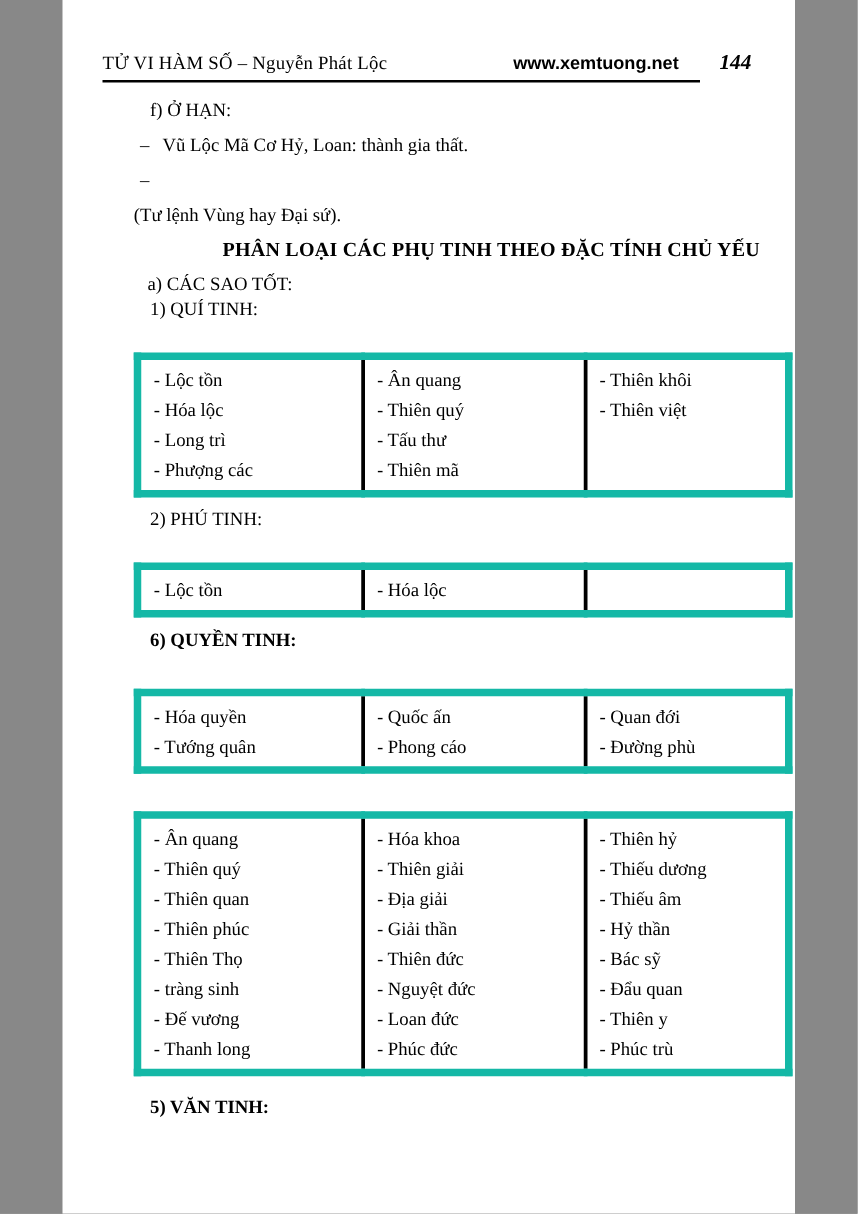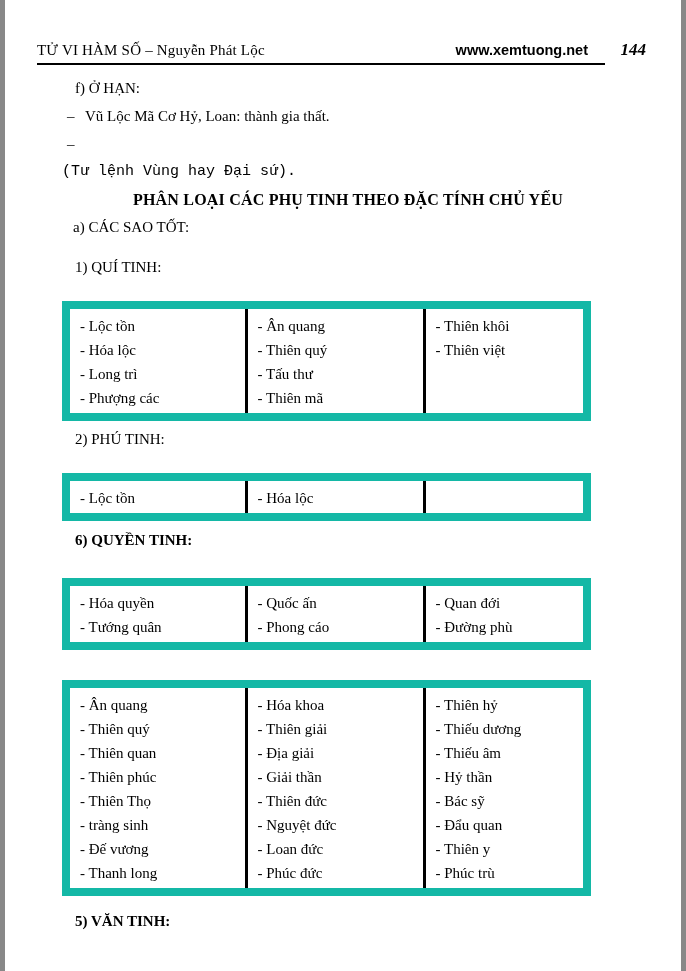--- a/index.html
+++ b/index.html
@@ -1,17 +1,17 @@
 <!DOCTYPE html>
 <html><head>
 <meta charset="utf-8">
 <style>
   html, body { margin: 0; padding: 0; background: #888; }
   .page {
-    width: 676px;
+    width: 586px;
     height: 971px;
     background: #ffffff;
     color: #000;
     font-family: "Liberation Serif", serif;
     position: relative;
     margin: 0 auto;
     box-sizing: border-box;
     overflow: hidden;
   }
   
@@ -23,40 +23,40 @@
   }
   .header-title { font-size: 15px; flex: 1; letter-spacing: 0.2px; }
   .header-site  { font-family: "Liberation Sans", sans-serif; font-weight: bold; font-size: 14.5px; }
   .header-page  { font-size: 17px; font-weight: bold; font-style: italic; margin-left: 24px; min-width: 34px; text-align: right; }
   .header-rule  { border: none; border-top: 2px solid #000; margin: 5px 76px 0 32px; }
   
   .content { margin-left: 57px; width: 521px; font-size: 15px; line-height: 20px; }
   .line-f   { margin: 13px 0 0 13px; }
   .bullet   { margin: 8px 0 0 5px; display: flex; }
   .bullet-dash { display: inline-block; width: 18px; flex: 0 0 18px; }
-  .note-line { margin: 8px 0 0 0; font-family: Liberation Mono, monospace; }
+  .note-line { margin: 8px 0 0 0; }
   .main-heading {
     width: 686px; margin: 8px 0 0 -57px;
     text-align: center; font-weight: bold; font-size: 16px; line-height: 20px;
     letter-spacing: 0.2px;
   }
   .line-a { margin: 7px 0 0 11px; }
   .sub-label { margin-left: 13px; }
   .sub-label.bold { font-weight: bold; }
-  #label-quy   { margin-top: 20px; }
+  #label-quy   { margin-top: 0; }
   #label-phu   { margin-top: 8px; }
   #label-quyen { margin-top: 9px; }
   #label-phuc  { margin-top: 35px; }
   #label-van   { margin-top: 15px; }
   
   table.star-table {
     border-collapse: collapse;
     width: 521px;
     table-layout: fixed;
-    border: 8px solid #14b8a6;
+    border: 6px solid #14b8a6;
   }
   #table-quy   { margin-top: 24px; }
   #table-phu   { margin-top: 24px; }
   #table-quyen { margin-top: 28px; }
   #table-phuc  { margin-top: 30px; }
   table.star-table td {
     vertical-align: top;
     padding: 5px 10px 3px 10px;
     font-size: 15px;
     line-height: 24px;

